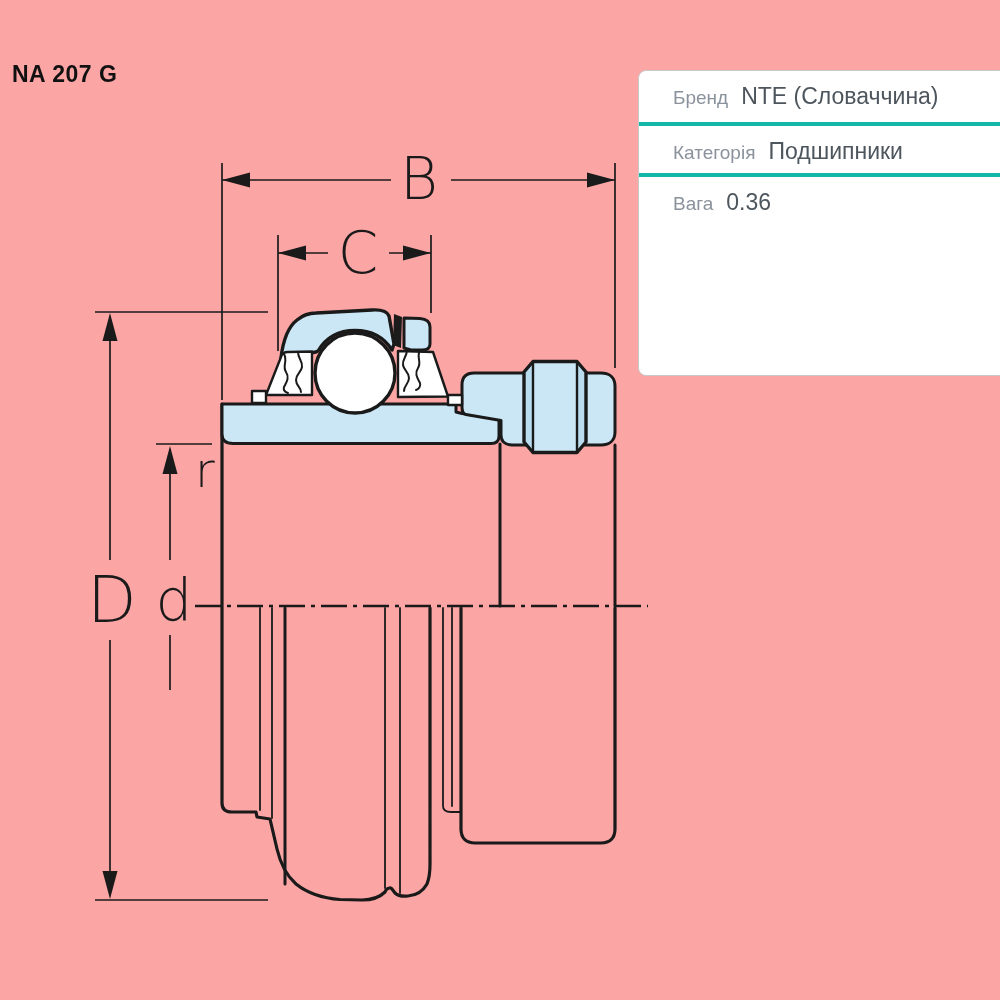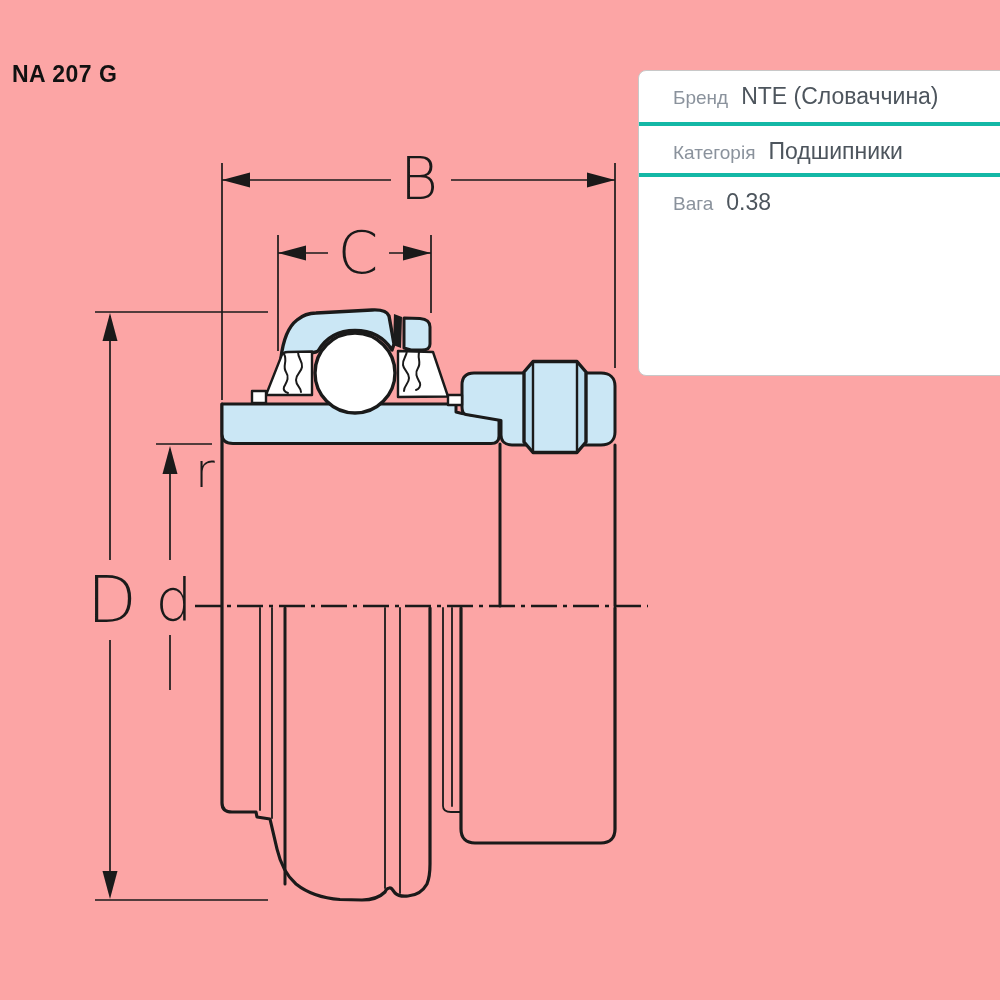--- a/index.html
+++ b/index.html
@@ -120,17 +120,17 @@
   </svg>
 
   <div class="spec-table">
     <div class="spec-row">
       <span class="spec-label">Бренд</span><span class="spec-value">NTE (Словаччина)</span>
     </div>
     <div class="spec-row">
       <span class="spec-label">Категорія</span><span class="spec-value">Подшипники</span>
     </div>
     <div class="spec-row">
-      <span class="spec-label">Вага</span><span class="spec-value">0.38</span>
+      <span class="spec-label">Вага</span><span class="spec-value">0.36</span>
     </div>
   </div>
 
 </div>
 
 </body></html>

